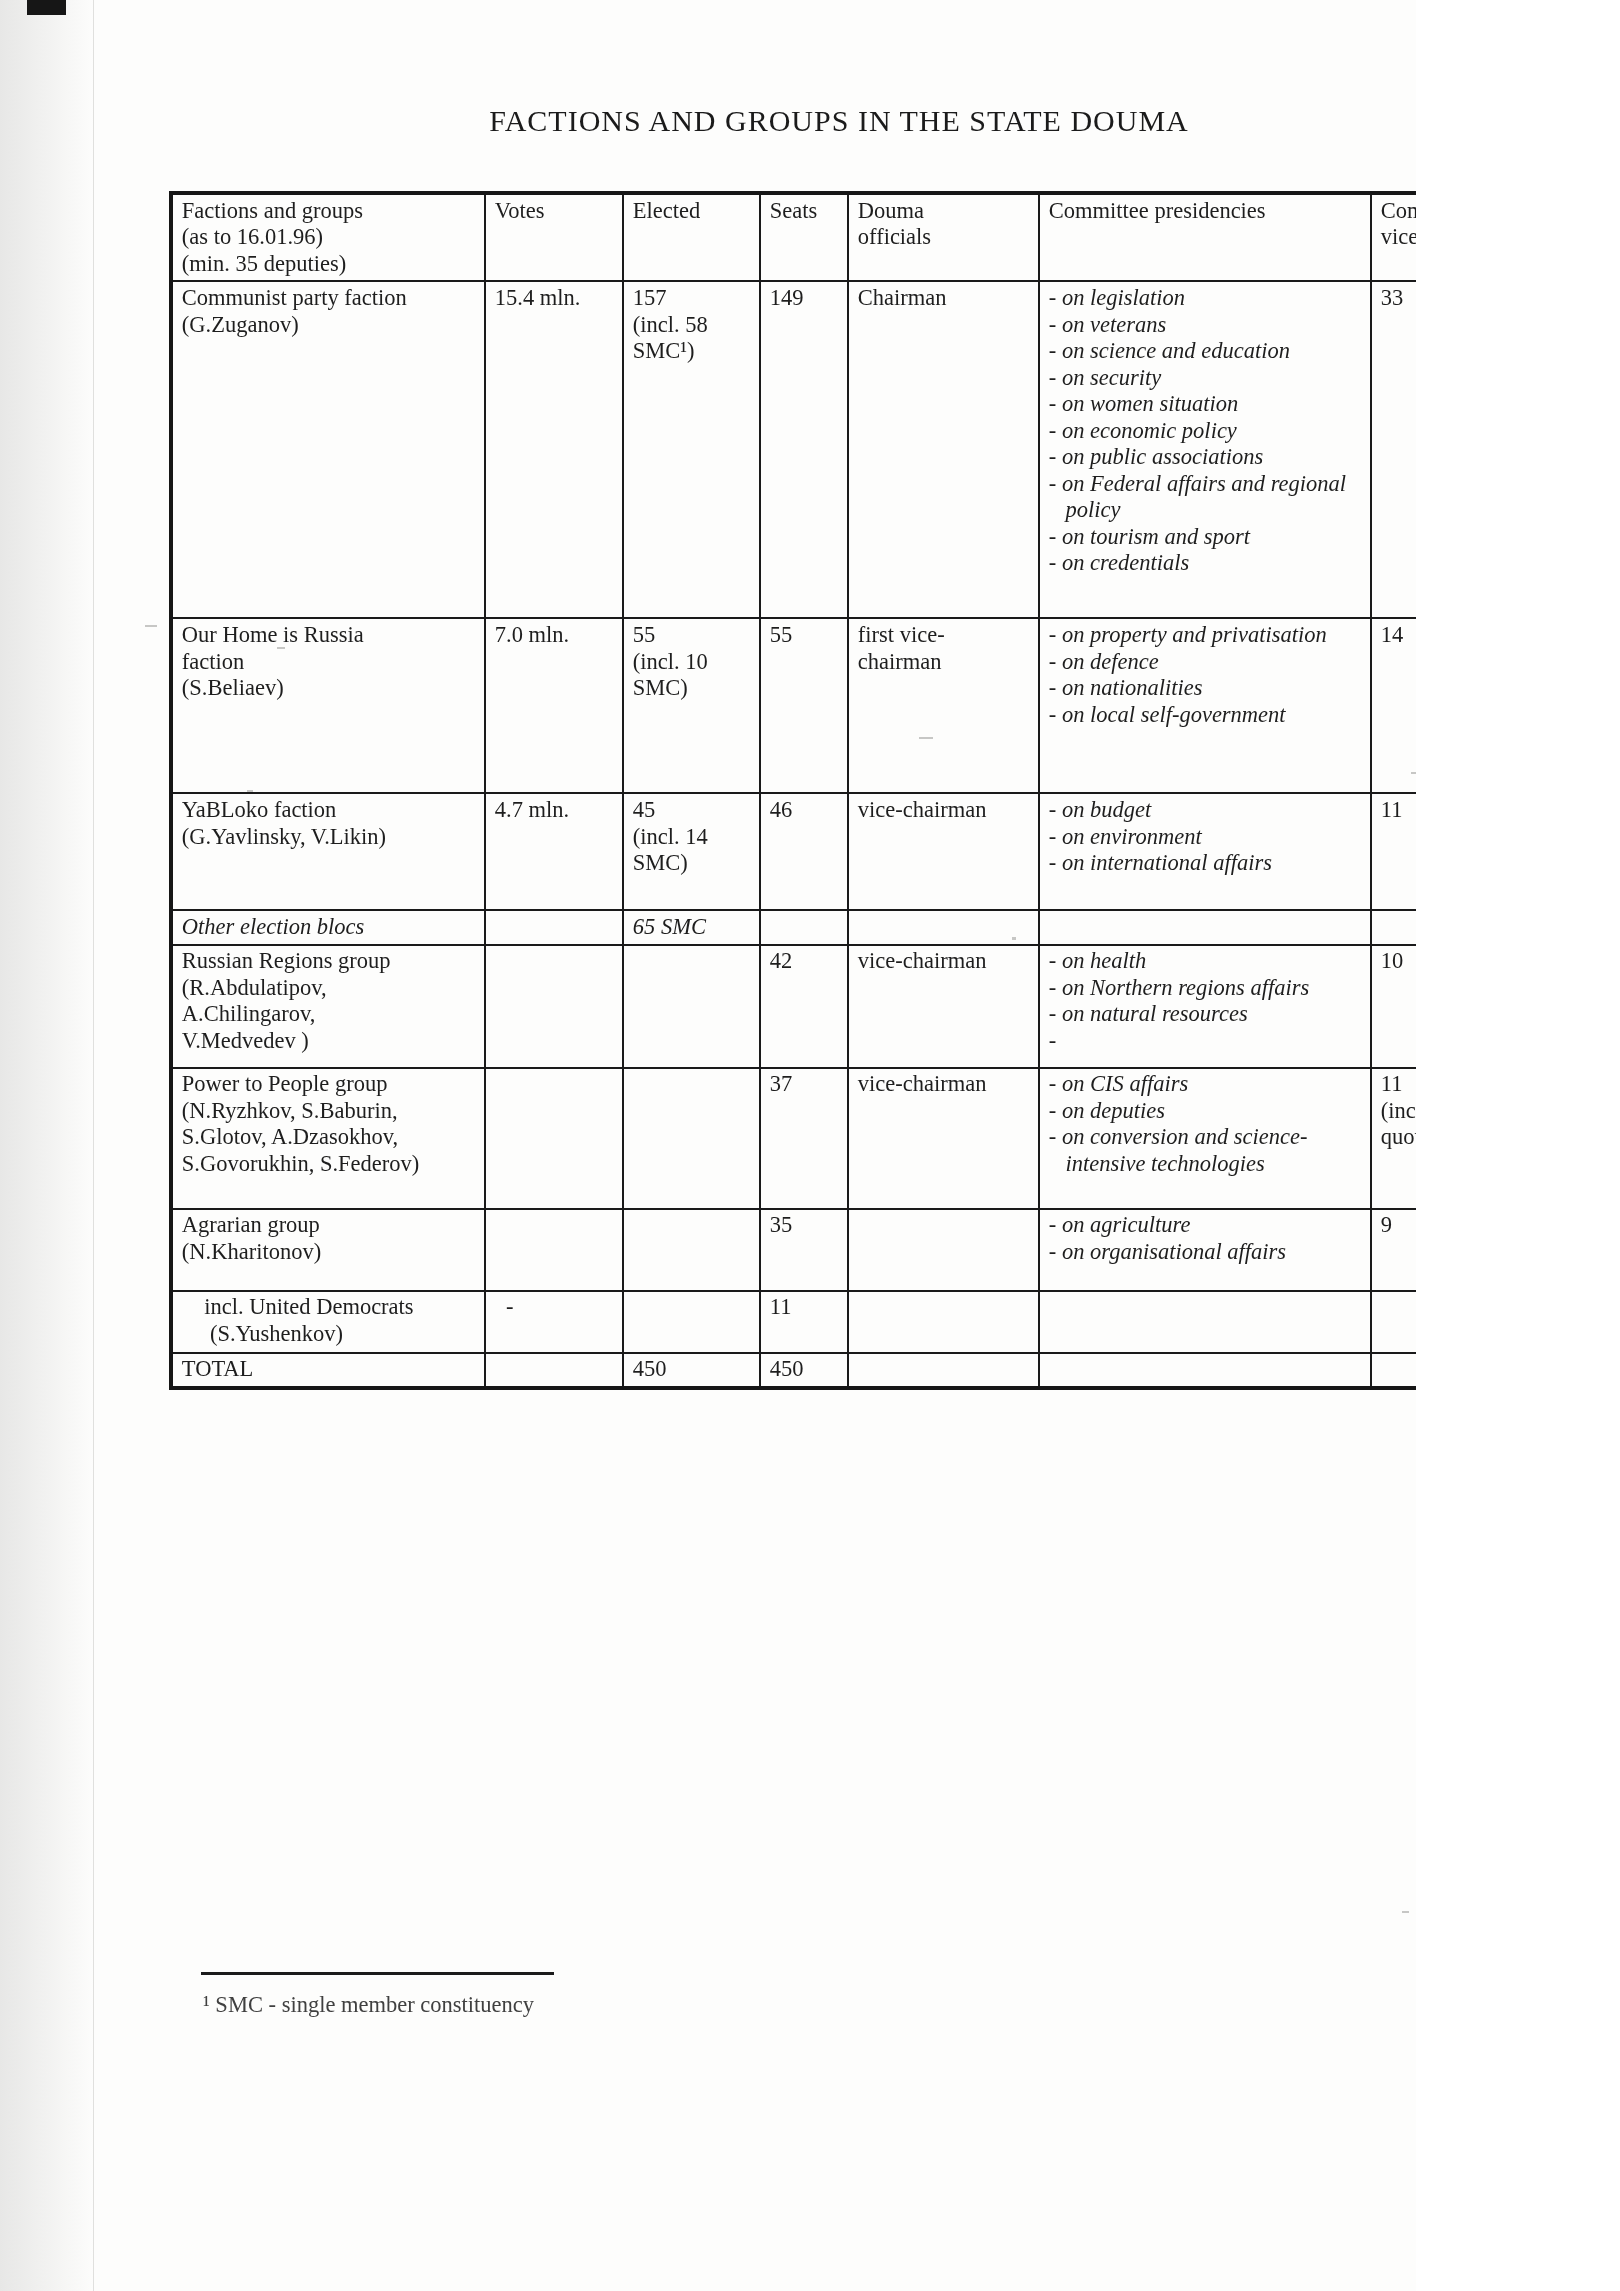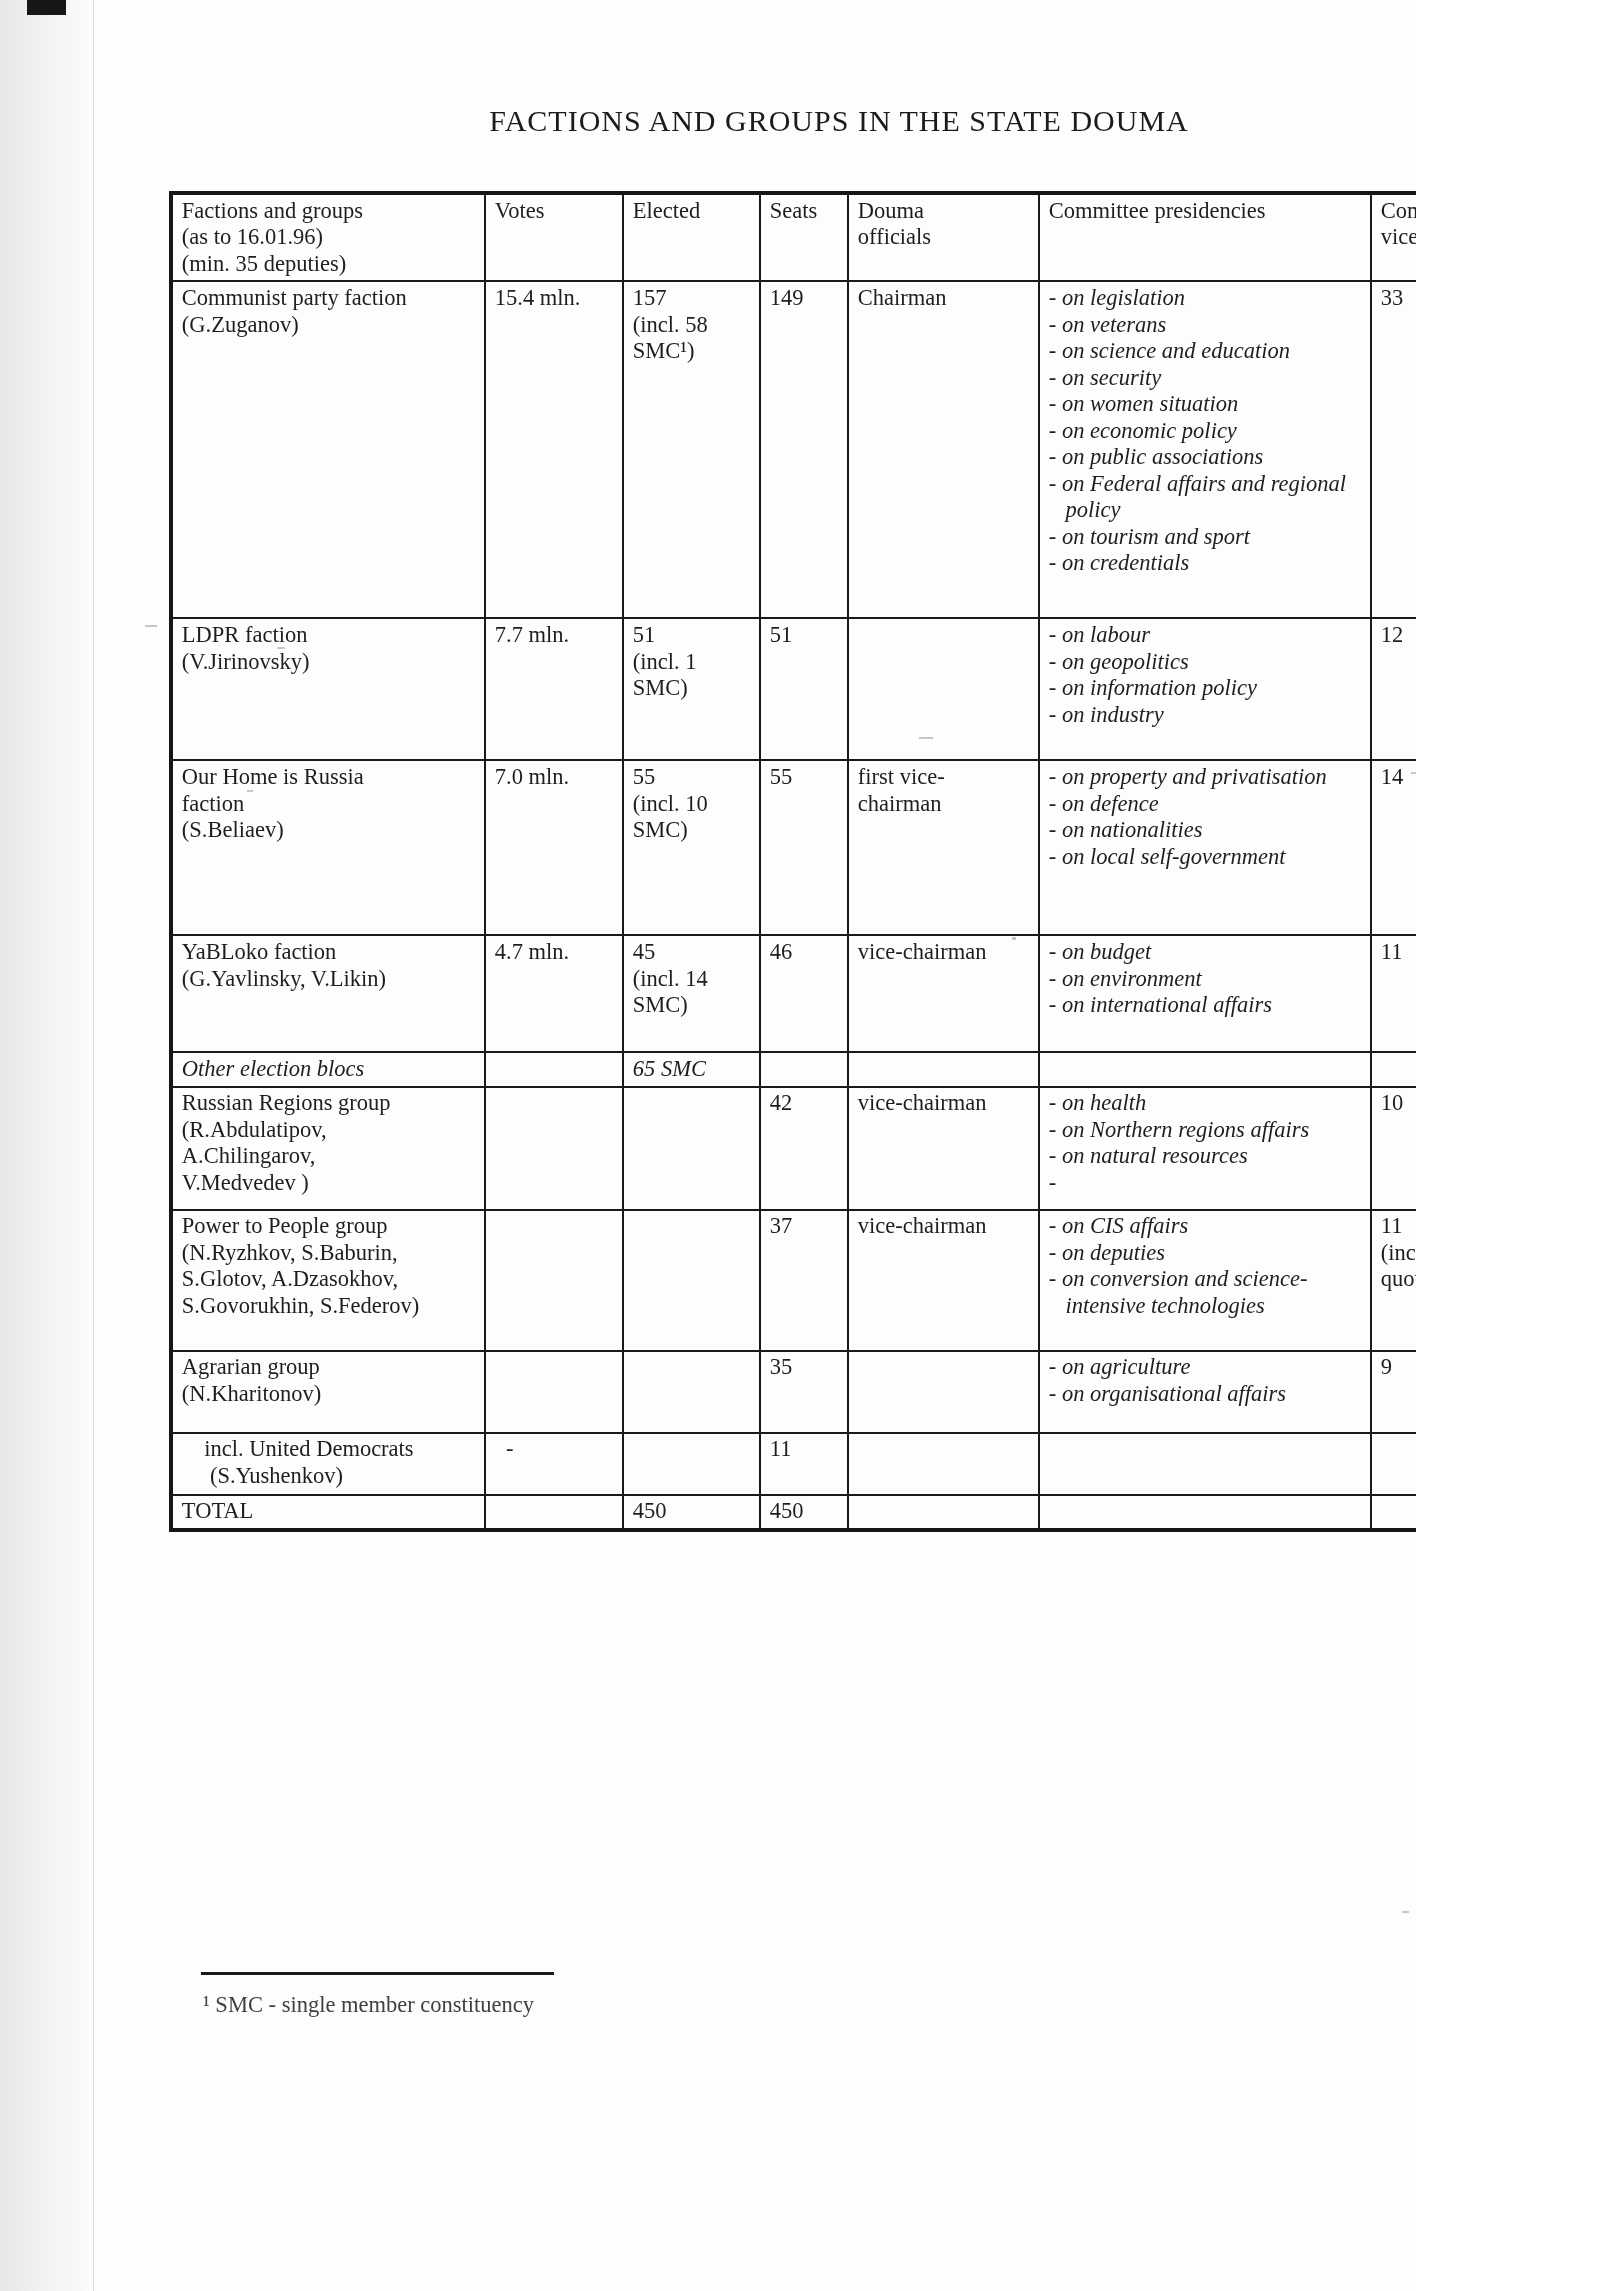--- a/index.html
+++ b/index.html
@@ -106,37 +106,20 @@
             <div class="bullet">- on security</div>
             <div class="bullet">- on women situation</div>
             <div class="bullet">- on economic policy</div>
             <div class="bullet">- on public associations</div>
             <div class="bullet">- on Federal affairs and regional policy</div>
             <div class="bullet">- on tourism and sport</div>
             <div class="bullet">- on credentials</div>
           </td>
           <td>33</td>
         </tr>
-        <tr style="height: 142px;">
-          <td>LDPR faction
-(V.Jirinovsky)</td>
-          <td>7.7 mln.</td>
-          <td>51
-(incl. 1
-SMC)</td>
-          <td>51</td>
-          <td></td>
-          <td class="bullets">
-            <div class="bullet">- on labour</div>
-            <div class="bullet">- on geopolitics</div>
-            <div class="bullet">- on information policy</div>
-            <div class="bullet">- on industry</div>
-          </td>
-          <td>12</td>
-        </tr>
         <tr style="height: 175px;">
           <td>Our Home is Russia
 faction
 (S.Beliaev)</td>
           <td>7.0 mln.</td>
           <td>55
 (incl. 10
 SMC)</td>
           <td>55</td>
           <td>first vice-

